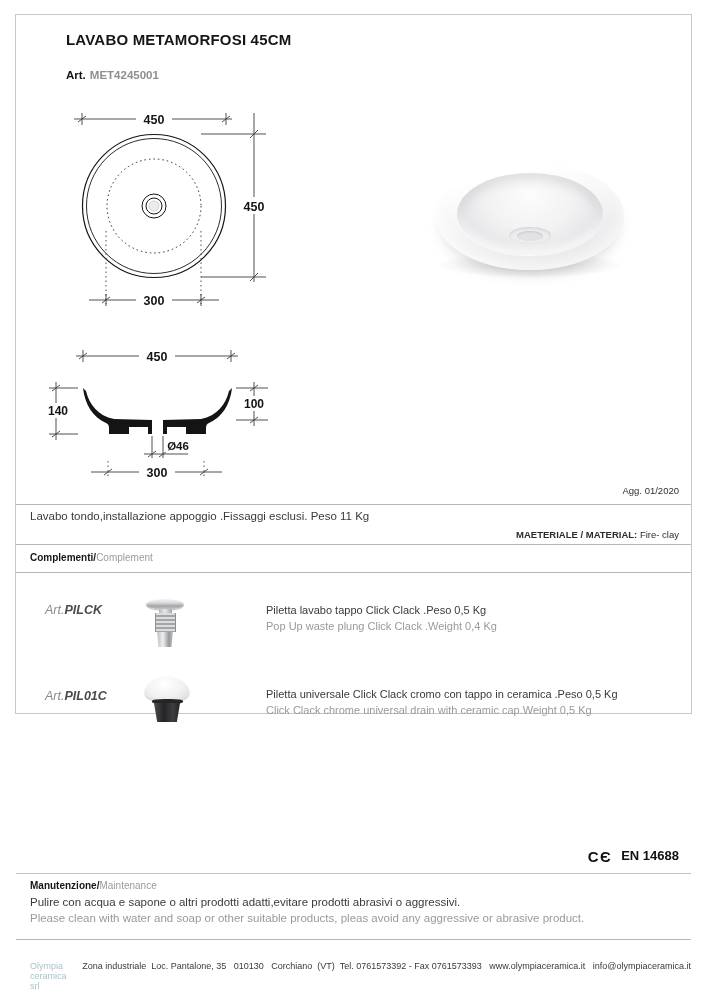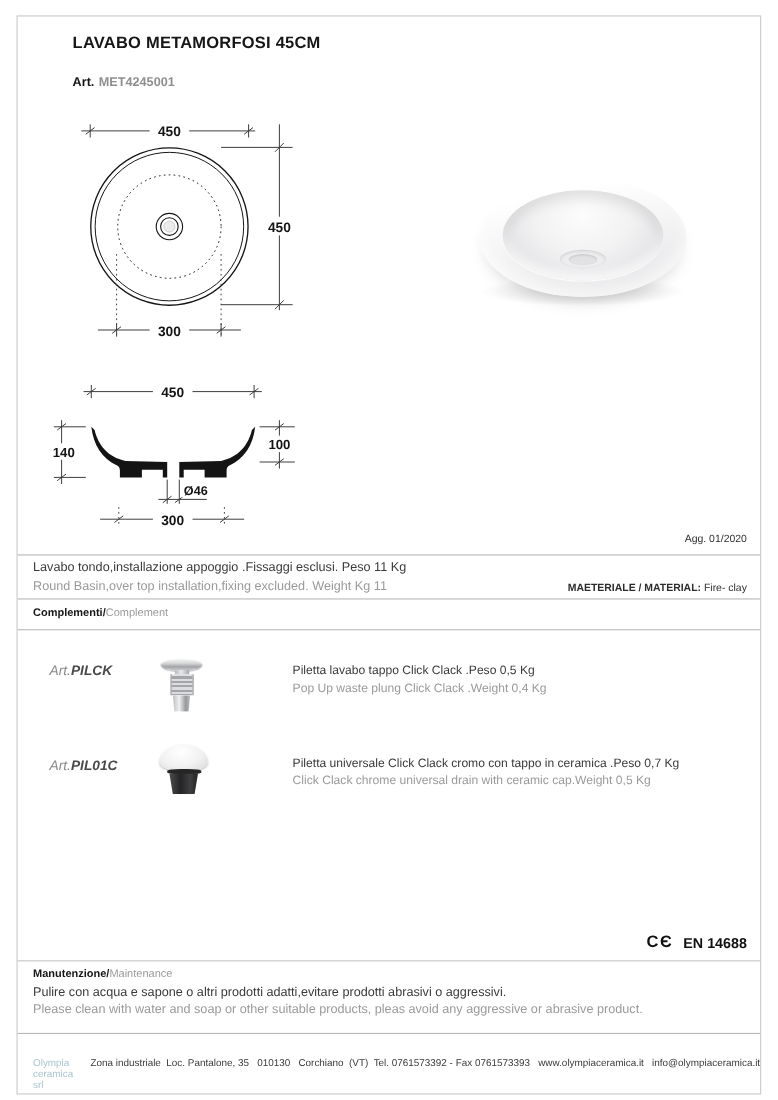--- a/index.html
+++ b/index.html
@@ -1,18 +1,18 @@
 <!DOCTYPE html>
 <html><head>
 <meta charset="utf-8">
 <style>
   * { margin:0; padding:0; box-sizing:border-box; }
   html,body { background:#ffffff; width:707px; height:1000px; font-family:"Liberation Sans", sans-serif; }
   .sheet { position:relative; width:707px; height:1000px; background:#fff; overflow:hidden; }
-  .page { position:absolute; left:15px; top:14px; width:677px; height:981px; border:1px solid #c9c9c9; background:#fff; }
+  .page { position:absolute; left:15px; top:14px; width:677px; height:700px; border:1px solid #c9c9c9; background:#fff; }
 
   .title { position:absolute; left:50px; top:16px; font-size:15px; font-weight:bold; color:#161616; letter-spacing:.2px; }
   .art-line { position:absolute; left:50px; top:54px; font-size:11.5px; }
   .art-line .lbl { font-weight:bold; color:#161616; }
   .art-line .code { font-weight:bold; color:#8f8f8f; margin-left:4px; }
 
   .topview { position:absolute; left:40px; top:90px; }
   .sideview { position:absolute; left:30px; top:326px; }
 
   
@@ -61,21 +61,21 @@
 
   
   .waste-ceramic { position:absolute; left:126px; top:662px; width:50px; height:54px; display:flex; flex-direction:column; align-items:center; }
   .waste-ceramic .cap { width:44px; height:24px; border-radius:50% 50% 46% 46% / 68% 68% 34% 34%;
       background:radial-gradient(ellipse at 44% 28%, #ffffff 0%, #f1f1f1 55%, #dcdcdc 90%); box-shadow:0 1px 2px rgba(0,0,0,.28); }
   .waste-ceramic .ring { width:31px; height:5px; border-radius:40%; background:#262626; margin-top:-2px; }
   .waste-ceramic .body { width:29px; height:19px; margin-top:-1px;
       background:linear-gradient(90deg,#515154 0%,#242426 38%,#3e3e41 68%,#1e1e20 100%);
       clip-path:polygon(5% 0,95% 0,84% 100%,16% 100%); border-radius:0 0 5px 5px; }
 
-  .ce-line { position:absolute; right:12px; top:833px; font-size:13px; color:#111; display:flex; align-items:flex-end; gap:9px;margin-left:36px; }
+  .ce-line { position:absolute; right:12px; top:833px; font-size:13px; color:#111; display:flex; align-items:flex-start; gap:9px;margin-left:36px; }
   .ce-line .mark { font-size:15px; font-weight:bold; letter-spacing:1.5px; }
   .ce-line .std { font-weight:bold; }
 
   .maint-it { position:absolute; left:14px; top:881px; font-size:11.5px; color:#3a3a3a; }
   .maint-en { position:absolute; left:14px; top:897px; font-size:11.5px; color:#9a9a9a; }
 
   .footer { position:absolute; left:14px; top:946px; font-size:9px; display:flex; }
   .footer .company { color:#a7c4ce; }
   .footer .addr { color:#3a3a3a; white-space:pre; margin-left:10px; }
 
@@ -183,21 +183,20 @@
         <div class="cavity">
           <div class="drain"></div>
         </div>
       </div>
     </div>
 
     <div class="rev">Agg. 01/2020</div>
     <div class="hline" style="top:489px"></div>
 
     <div class="desc-it">Lavabo tondo,installazione appoggio .Fissaggi esclusi. Peso 11 Kg</div>
-    <div class="desc-en">Round Basin,over top installation,fixing excluded. Weight Kg 11</div>
     <div class="material">
       <span class="lbl">MAETERIALE / MATERIAL:</span><span> Fire- clay</span>
     </div>
 
     <div class="hline" style="top:529px"></div>
     <div class="sec-head" style="top:537px">
       <span class="it">Complementi/</span><span class="en">Complement</span>
     </div>
     <div class="hline" style="top:557px"></div>
 
@@ -214,21 +213,21 @@
     <div class="comp-desc-en" style="top:605px">Pop Up waste plung Click Clack .Weight 0,4 Kg</div>
 
     <div class="comp-art" style="top:674px">
       <span class="a">Art.</span><span class="c">PIL01C</span>
     </div>
     <div class="waste-ceramic">
       <div class="cap"></div>
       <div class="ring"></div>
       <div class="body"></div>
     </div>
-    <div class="comp-desc-it" style="top:673px">Piletta universale Click Clack cromo con tappo in ceramica .Peso 0,7 Kg</div>
+    <div class="comp-desc-it" style="top:673px">Piletta universale Click Clack cromo con tappo in ceramica .Peso 0,5 Kg</div>
     <div class="comp-desc-en" style="top:689px">Click Clack chrome universal drain with ceramic cap.Weight 0,5 Kg</div>
 
     <div class="ce-line">
       <span class="mark">CЄ</span>
       <span class="std">EN 14688</span>
     </div>
     <div class="hline" style="top:858px; border-top-color:#c3c3c3;"></div>
 
     <div class="sec-head" style="top:865px">
       <span class="it">Manutenzione/</span><span class="en">Maintenance</span>

